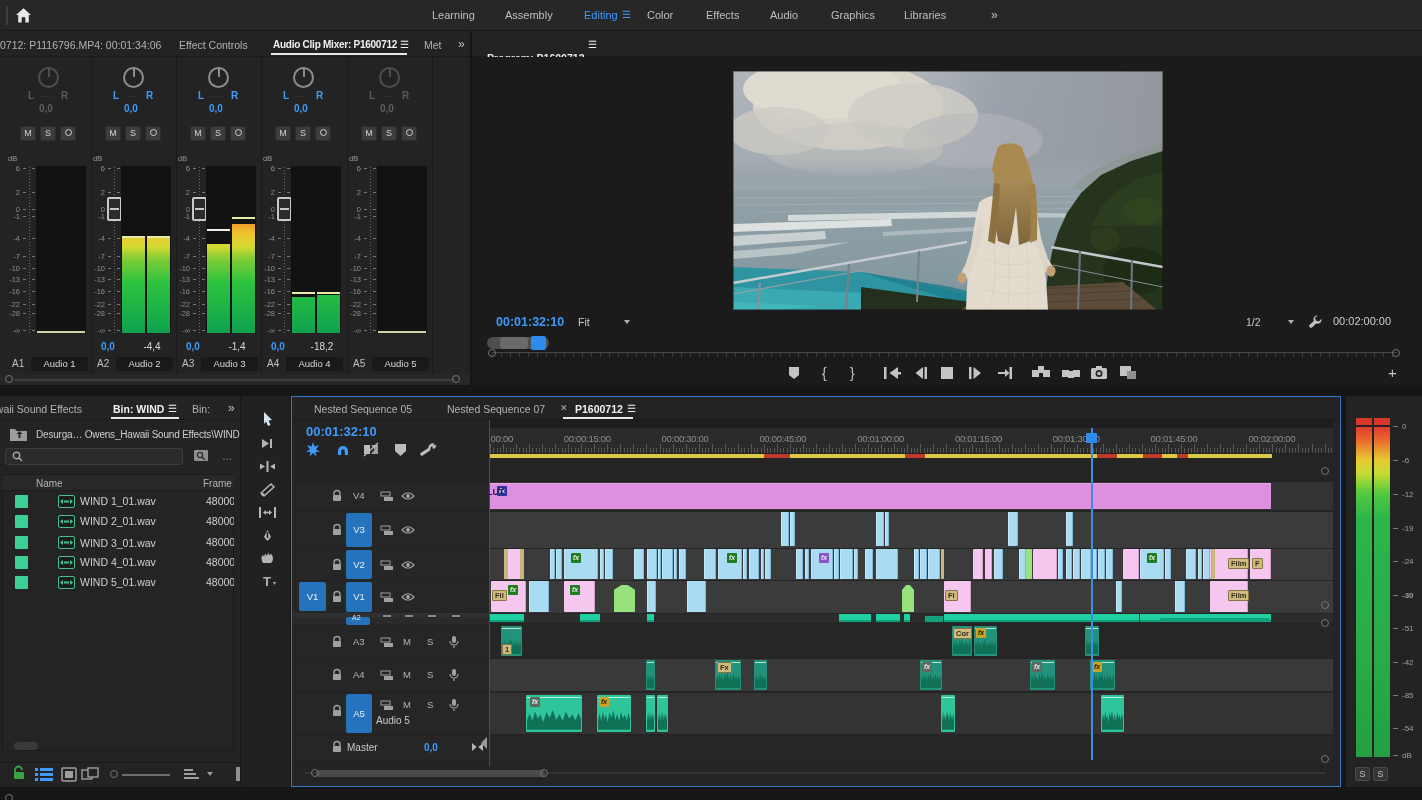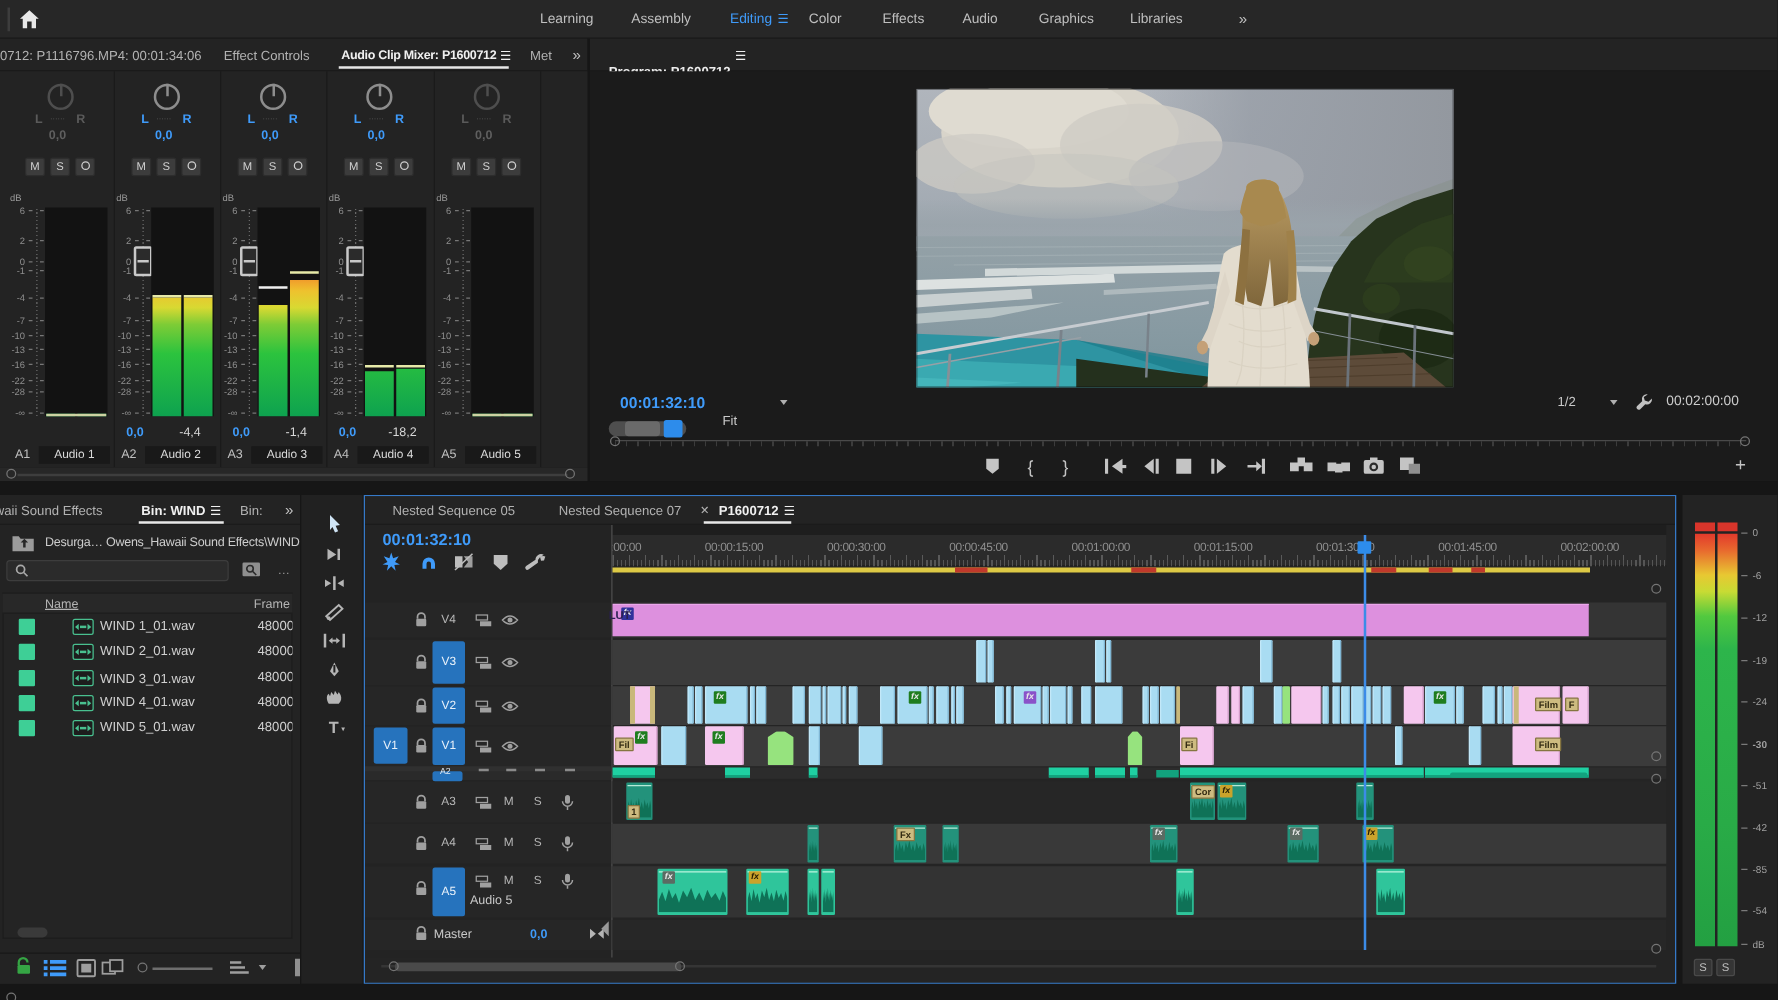--- a/index.html
+++ b/index.html
@@ -431,21 +431,21 @@
 <path d="M250,188 q22 10 50 3"></path>
         <path d="M250,218 q25 10 55 2"></path>
       </g>
 <path d="M264,80 C263,70 292,70 290,81 C296,91 300,104 301,122 C303,142 301,158 297,170 L286,174 C285,162 284,148 283,136 C281,150 279,164 276,174 L265,170 C261,150 260,128 261,108 C261,96 262,87 264,80 Z" fill="url(#hair)"></path>
 <path d="M264,80 C263,70 292,70 290,81 C293,87 295,94 296,103 L287,108 L276,110 L264,106 L259,99 C260,92 262,85 264,80 Z" fill="#a8894f"></path>
 <path d="M261,112 q-3 34 -6 58 l7 3 q4 -30 5 -60 Z" fill="#8d7140"></path>
 <path d="M296,114 q3 30 1 58 l7 -3 q1 -32 -2 -56 Z" fill="#9f814a"></path>
 <rect width="430" height="239" fill="none" stroke="#0c0c0c" stroke-opacity=".4" stroke-width="2"></rect>
 </svg>
 <div class="txt" style="left:496px;top:315px;font-size:12.5px;color:#3f9bfa;"><b>00:01:32:10</b></div>
-<div class="txt" style="left:578px;top:331px;font-size:10.5px;color:#c9c9c9;">Fit</div>
+<div class="txt" style="left:578px;top:316px;font-size:10.5px;color:#c9c9c9;">Fit</div>
 <div class="ab" style="left:624px;top:320px;width:0;height:0;border-left:3.5px solid transparent;border-right:3.5px solid transparent;border-top:4.5px solid #b0b0b0"></div>
 <div class="txt" style="left:1246px;top:316px;font-size:10.5px;color:#c9c9c9;">1/2</div>
 <div class="ab" style="left:1288px;top:320px;width:0;height:0;border-left:3.5px solid transparent;border-right:3.5px solid transparent;border-top:4.5px solid #b0b0b0"></div>
 <svg style="left:1308px;top:314px" width="15" height="15" viewBox="0 0 15 15">
 <path d="M10.2 1.5 a4 4 0 0 0 -4.5 5.4 L1.5 11 a1.8 1.8 0 0 0 2.5 2.5 L8.2 9.4 a4 4 0 0 0 5.3 -4.6 L10.8 7.4 L7.8 6.4 L7 3.5 Z" fill="#c2c2c2"></path>
     </svg>
 <div class="txt" style="left:1333px;top:315px;font-size:11px;color:#cdcdcd;">00:02:00:00</div>
 <div class="ab" style="left:487px;top:337px;width:62px;height:12px;background:#4e4e4e;border-radius:6px"></div>
 <div class="ab" style="left:500px;top:337px;width:28px;height:12px;background:#6a6a6a;border-radius:3px"></div>
 <div class="ab" style="left:531px;top:336px;width:15px;height:14px;background:#2d8ceb;border-radius:2px"></div>
@@ -519,21 +519,21 @@
 <line x1="7" y1="7" x2="10" y2="10" stroke="#a8a8a8" stroke-width="1.4"></line>
     </svg>
 <svg style="left:194px;top:449px" width="16" height="13" viewBox="0 0 16 13">
 <rect x="0" y="1" width="14" height="11" rx="1" fill="#8f8f8f"></rect>
 <circle cx="6" cy="6" r="2.6" fill="none" stroke="#2a2a2a" stroke-width="1.3"></circle>
 <line x1="8" y1="8" x2="11" y2="11" stroke="#2a2a2a" stroke-width="1.3"></line>
     </svg>
 <div class="txt" style="left:222px;top:451px;font-size:10px;color:#9a9a9a;">…</div>
 <div class="ab" style="left:2px;top:474px;width:232px;height:277px;background:#242424;border:1px solid #1c1c1c"></div>
 <div class="ab" style="left:2px;top:474px;width:232px;height:17px;background:#282828;border-bottom:1px solid #1d1d1d;border-top:1px solid #1d1d1d"></div>
-<div class="txt" style="left:36px;top:478px;font-size:10px;color:#b4b4b4;text-decoration:underline;">Name</div>
+<div class="txt" style="left:36px;top:478px;font-size:10px;color:#b4b4b4;">Name</div>
 <div class="txt" style="left:203px;top:478px;font-size:10px;color:#b4b4b4;width:31px;overflow:hidden">Frame R</div>
 <div class="ab" style="left:15px;top:495.0px;width:13px;height:13px;background:#3ecf96;border-radius:1px"></div>
 <svg style="left:58px;top:495.0px" width="17" height="13" viewBox="0 0 17 13">
 <rect x="0.5" y="0.5" width="16" height="12" rx="1.5" fill="#1d1d1d" stroke="#49c08f"></rect>
 <path d="M2 6.5 L5 4 v5 Z M15 6.5 L12 4 v5 Z" fill="#49c08f"></path>
 <rect x="6" y="5.5" width="5" height="2" fill="#49c08f"></rect>
     </svg>
 <div class="txt" style="left:80px;top:495.0px;font-size:10.5px;color:#d0d0d0;">WIND 1_01.wav</div>
 <div class="txt" style="left:206px;top:495.0px;font-size:10.5px;color:#d0d0d0;width:28px;overflow:hidden">48000</div>
 <div class="ab" style="left:15px;top:515.3px;width:13px;height:13px;background:#3ecf96;border-radius:1px"></div>

